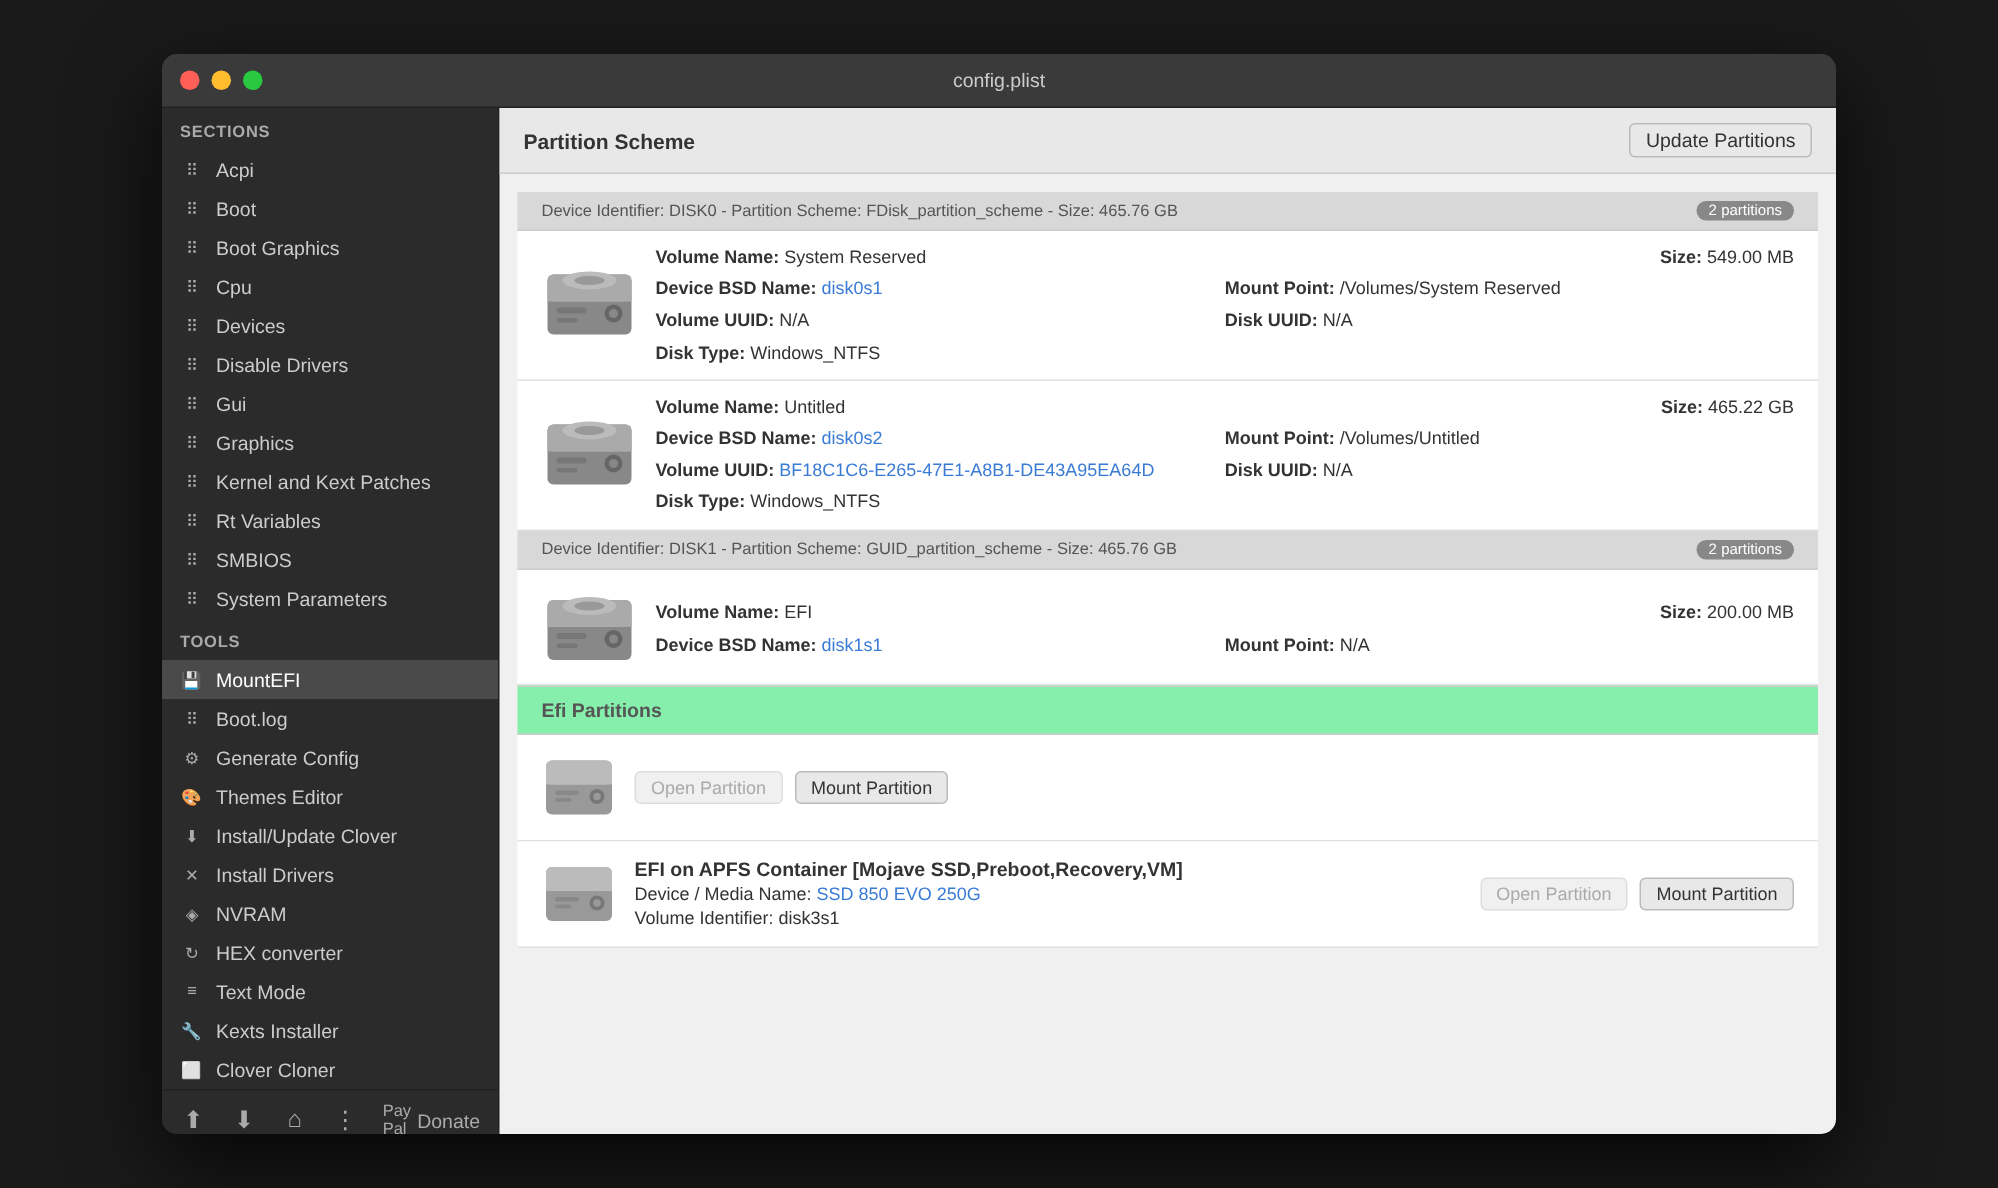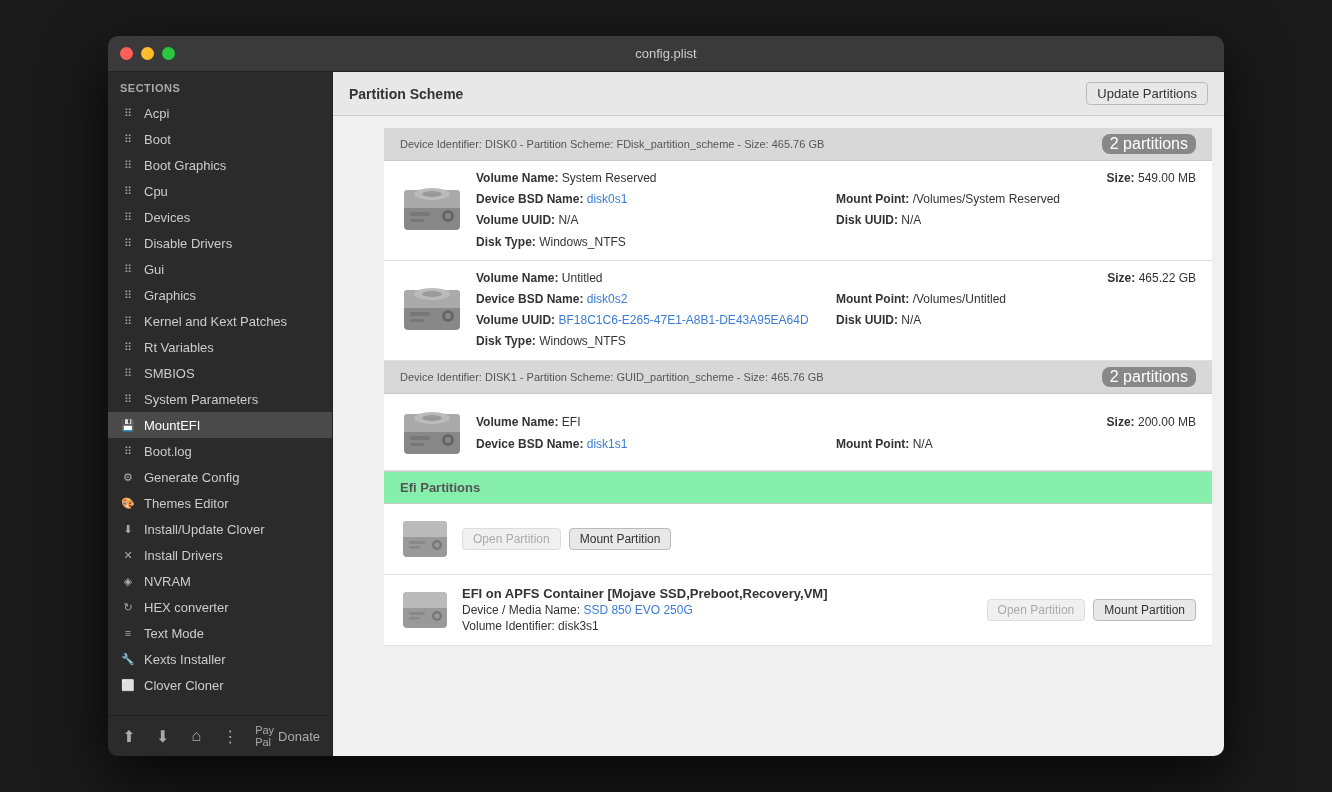--- a/index.html
+++ b/index.html
@@ -153,39 +153,38 @@
       border-radius: 4px;
       padding: 3px 10px;
       font-size: 13px;
       color: #333;
       cursor: pointer;
     }
     .panel-body {
       flex: 1;
       overflow-y: auto;
       padding: 12px;
-      margin-left: 39px;
     }
     
     .disk-header {
       background: #d8d8d8;
       padding: 6px 16px;
       font-size: 11px;
       color: #555;
       display: flex;
       align-items: center;
       justify-content: space-between;
       border-bottom: 1px solid #ccc;
     }
     .partitions-badge {
       background: #888;
       color: #fff;
       border-radius: 8px;
       padding: 1px 8px;
-      font-size: 16px;
+      font-size: 10px;
     }
     .partition-row {
       display: flex;
       align-items: center;
       background: #fff;
       border-bottom: 1px solid #e0e0e0;
       padding: 8px 16px;
       gap: 12px;
     }
     .partition-icon {
@@ -348,20 +347,21 @@
       </div>
       <div class="sidebar-item">
         <span class="sidebar-icon">⠿</span>
         <span>SMBIOS</span>
       </div>
       <div class="sidebar-item">
         <span class="sidebar-icon">⠿</span>
         <span>System Parameters</span>
       </div>
 
+      <div class="sidebar-section-header">TOOLS</div>
 
       <div class="sidebar-item active">
         <span class="sidebar-icon">💾</span>
         <span>MountEFI</span>
       </div>
       <div class="sidebar-item">
         <span class="sidebar-icon">⠿</span>
         <span>Boot.log</span>
       </div>
       <div class="sidebar-item">

